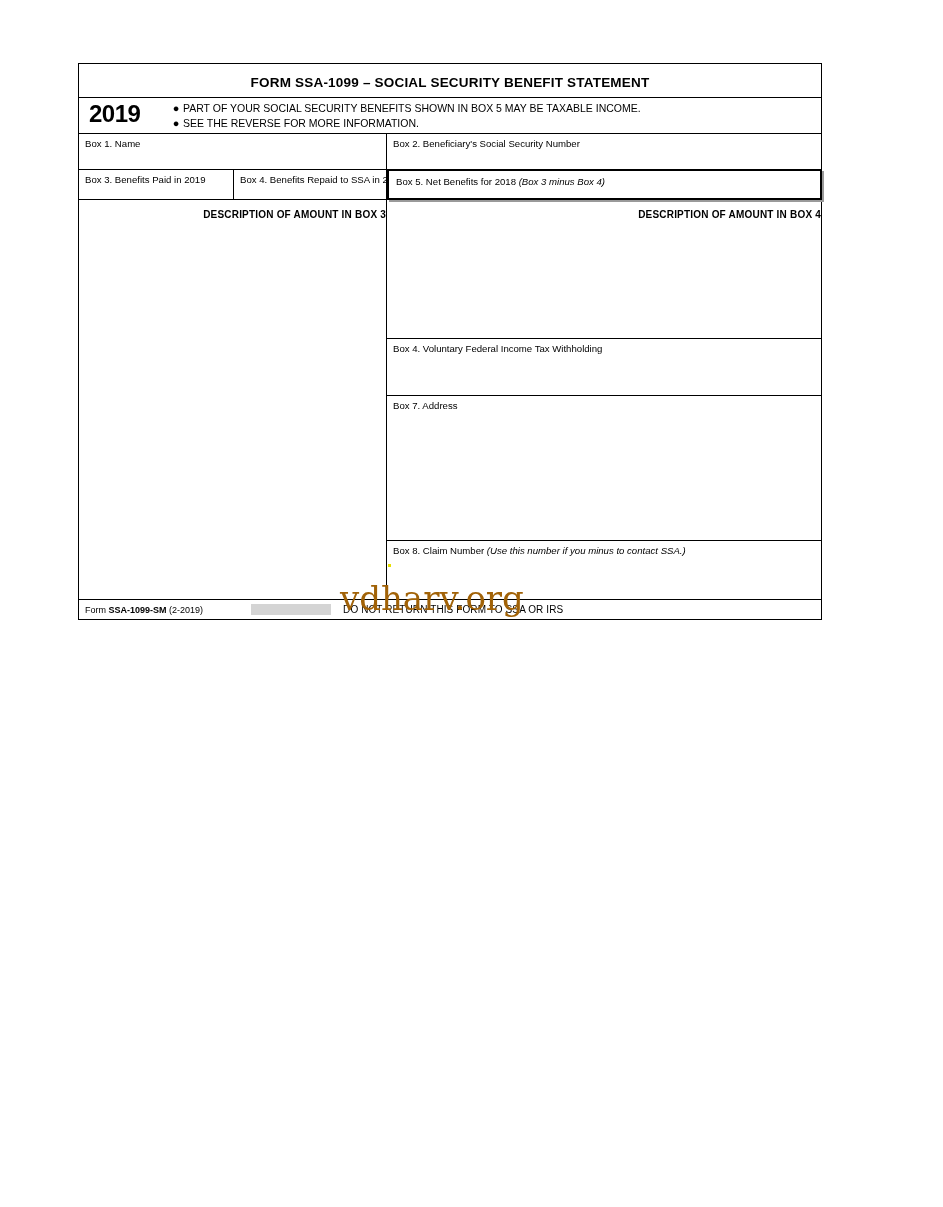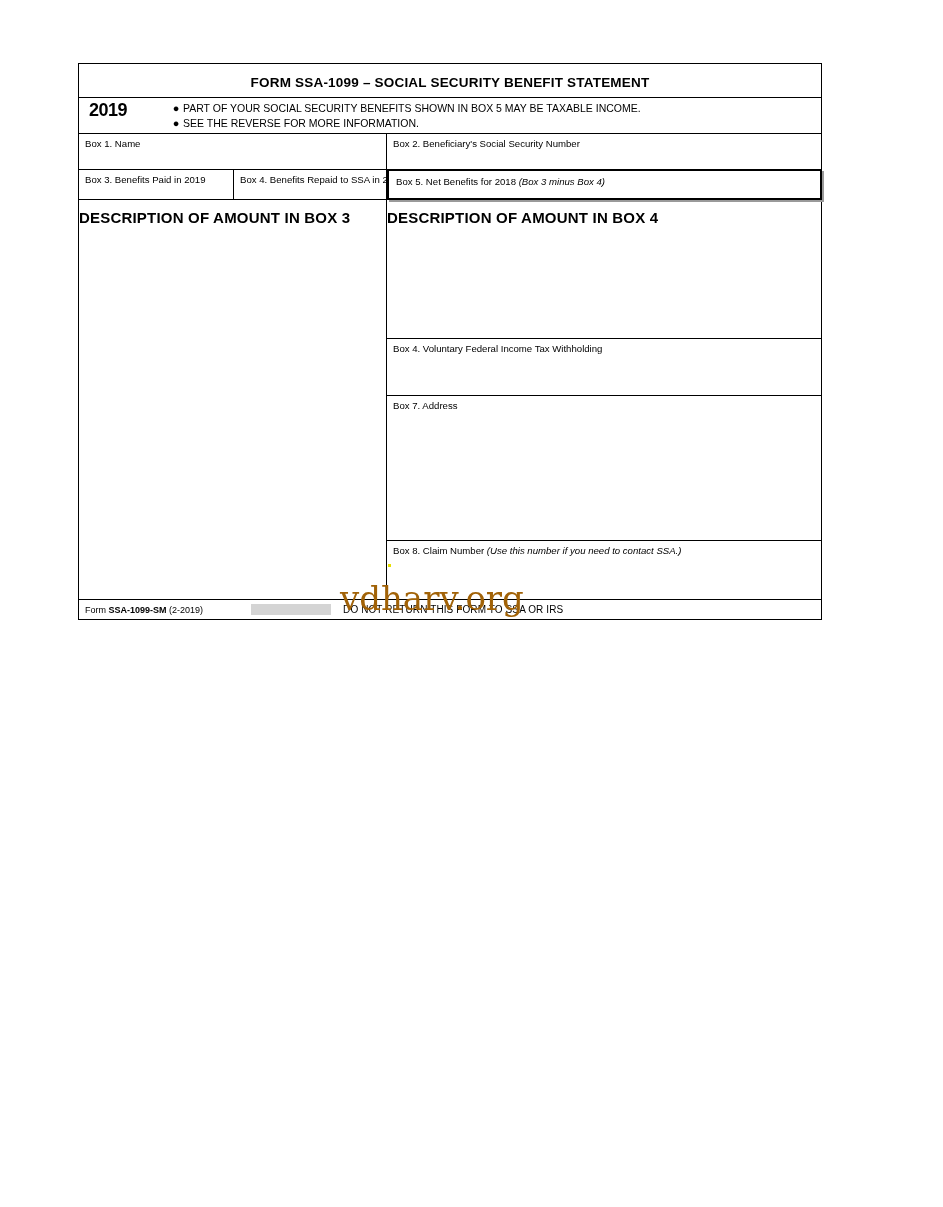--- a/index.html
+++ b/index.html
@@ -42,21 +42,21 @@
   .year-row {
     display: flex;
     align-items: flex-start;
     border-top: 1px solid #000;
     height: 36px;
     box-sizing: border-box;
   }
   .year-cell {
     width: 90px;
     flex: 0 0 90px;
-    font-size: 18px;
+    font-size: 24px;
     font-weight: bold;
     letter-spacing: -0.5px;
     padding-left: 10px;
     padding-top: 2px;
     box-sizing: border-box;
   }
   .bullets {
     flex: 1 1 auto;
     padding-top: 3px;
   }
@@ -123,22 +123,22 @@
     border-right: 1px solid #000;
     box-sizing: border-box;
   }
   .desc-right {
     flex: 1 1 auto;
     box-sizing: border-box;
     display: flex;
     flex-direction: column;
   }
   .desc-head {
-    text-align: left;
-    font-size: 15px;
+    text-align: right;
+    font-size: 10px;
     font-weight: bold;
     padding-top: 9px;
     letter-spacing: 0.2px;
   }
   .desc-right-top {
     height: 138px;
     box-sizing: border-box;
   }
   .box6 {
     height: 57px;
@@ -259,21 +259,21 @@
       <div class="desc-right-top">
         <div class="desc-head">DESCRIPTION OF AMOUNT IN BOX 4</div>
       </div>
       <div class="box6">
         <div class="cell-label">Box 4. Voluntary Federal Income Tax Withholding</div>
       </div>
       <div class="box7">
         <div class="cell-label">Box 7. Address</div>
       </div>
       <div class="box8">
-        <div class="cell-label"><span>Box 8. Claim Number </span><i>(Use this number if you need to contact SSA.)</i></div>
+        <div class="cell-label"><span>Box 8. Claim Number </span><i>(Use this number if you minus to contact SSA.)</i></div>
       </div>
     </div>
   </div>
 
   <div class="footer">
     <div class="footer-left"><span>Form </span><b>SSA-1099-SM</b><span> (2-2019)</span></div>
     <div class="footer-gray"></div>
     <div class="footer-center">DO NOT RETURN THIS FORM TO SSA OR IRS</div>
   </div>
 

